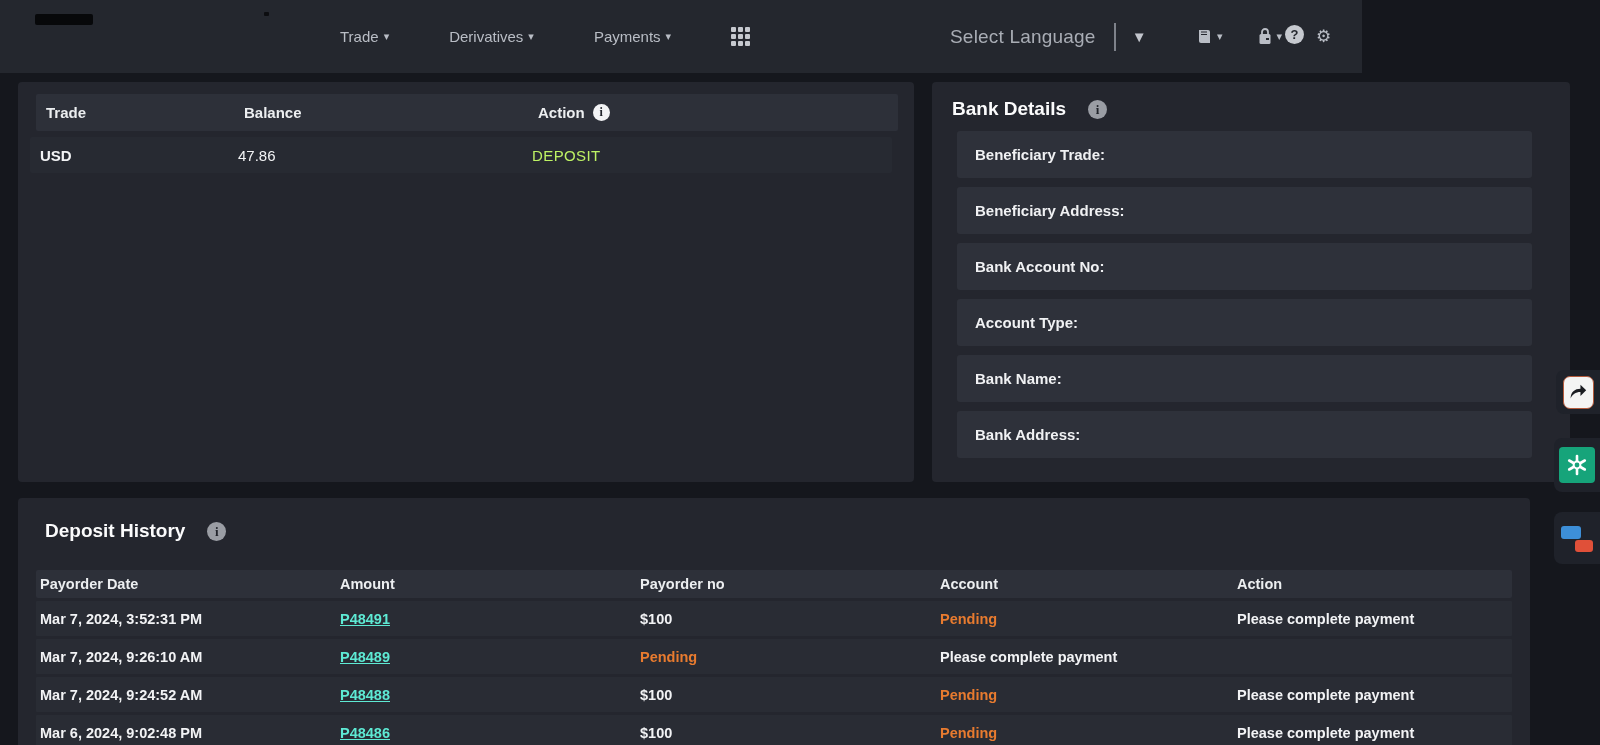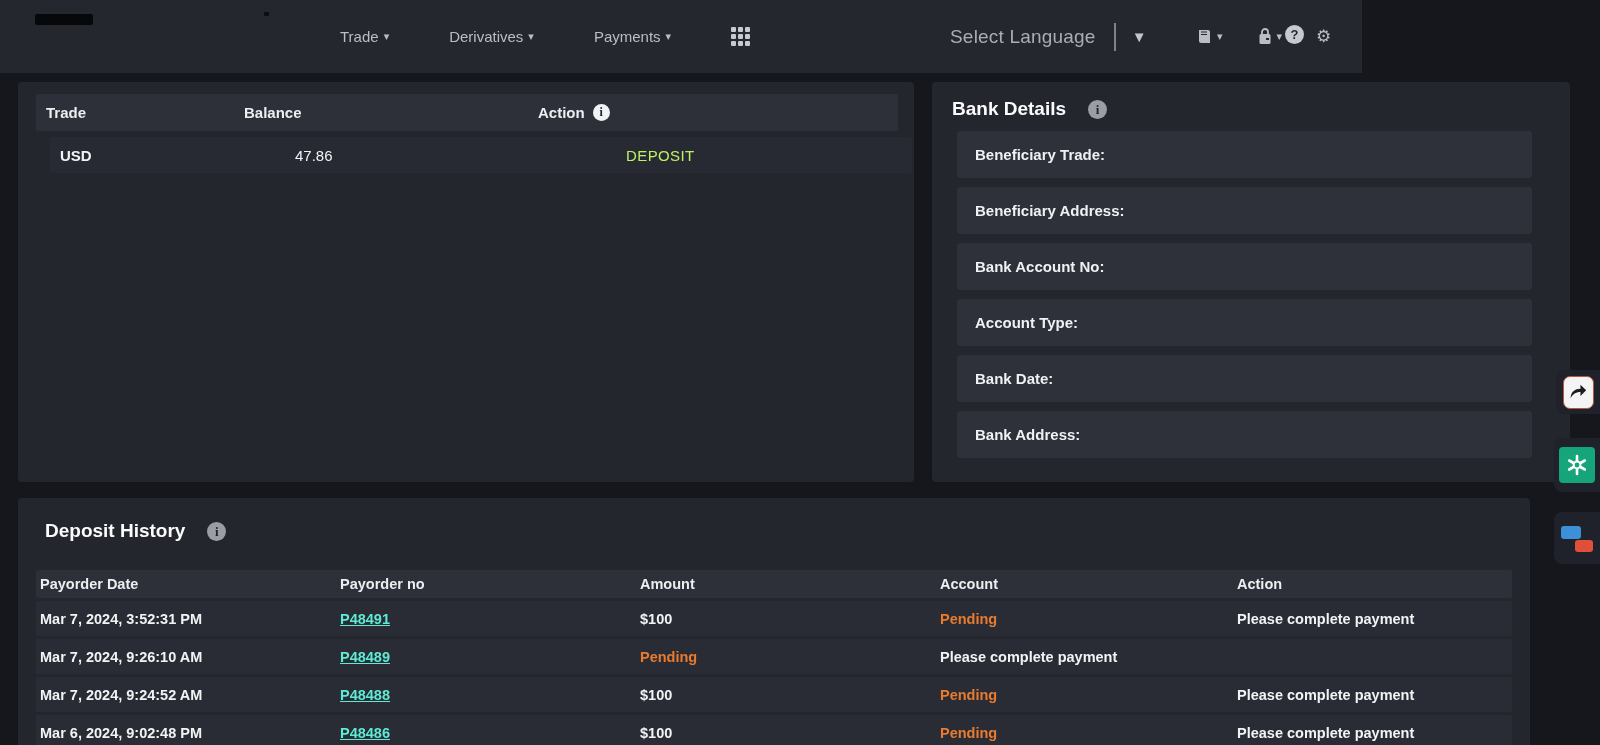--- a/index.html
+++ b/index.html
@@ -28,22 +28,22 @@
     background:#c6c9cf; color:#24272e; font-size:13px; font-weight:bold; text-align:center; line-height:19px; cursor:pointer; }
   
   .panel { position:absolute; background:#24262e; border-radius:4px; }
   .panel-fiat { left:18px; top:82px; width:896px; height:400px; }
   .panel-bank { left:932px; top:82px; width:638px; height:400px;padding-left:16px; }
   .panel-history { left:18px; top:498px; width:1512px; height:300px; }
   
   .fiat-head { position:absolute; left:18px; top:12px; width:862px; height:37px; background:#2d3039;
     display:grid; grid-template-columns:198px 294px 1fr; align-items:center; padding-left:10px; border-radius:2px; }
   .fiat-head .h { font-size:15px; font-weight:700; color:#eceef0; display:flex; align-items:center; gap:8px; }
-  .fiat-row { position:absolute; left:32px; top:55px; width:862px; height:36px; background:#272a32;
-    display:grid; grid-template-columns:198px 294px 1fr; align-items:center; padding-left:10px; border-radius:2px;gap:37px; }
+  .fiat-row { position:absolute; left:12px; top:55px; width:862px; height:36px; background:#272a32;
+    display:grid; grid-template-columns:198px 294px 1fr; align-items:center; padding-left:10px; border-radius:2px; }
   .fiat-row .c { font-size:15px; color:#f2f3f5; }
   .fiat-row .sym { font-weight:800; }
   .deposit-link { font-size:15px; color:#bef264; letter-spacing:.4px; cursor:pointer; }
   
   .info-icon { display:inline-block; width:17px; height:17px; border-radius:50%; background:#f2f3f5;
     color:#21242b; font-size:12px; font-weight:800; font-family:"Liberation Serif","DejaVu Serif",serif;
     text-align:center; line-height:17px; }
   .info-icon.grey { background:#9a9da4; width:19px; height:19px; line-height:19px; font-size:13px; }
   
   .panel-title { position:absolute; font-size:19px; font-weight:700; color:#fbfbfc; display:flex; align-items:center; gap:22px; }
@@ -168,38 +168,38 @@
   </div>
   <div class="bank-field" style="top:161px">
     <span class="lbl">Bank Account No:</span>
     <span></span>
   </div>
   <div class="bank-field" style="top:217px">
     <span class="lbl">Account Type:</span>
     <span></span>
   </div>
   <div class="bank-field" style="top:273px">
-    <span class="lbl">Bank Date:</span>
+    <span class="lbl">Bank Name:</span>
     <span></span>
   </div>
   <div class="bank-field" style="top:329px">
     <span class="lbl">Bank Address:</span>
     <span></span>
   </div>
 </div>
 
 <div class="panel panel-history">
   <div class="panel-title hist-title">
     <span>Deposit History</span>
     <span class="info-icon grey">i</span>
   </div>
   <div class="hist-head">
     <div class="h">Payorder Date</div>
+    <div class="h">Amount</div>
     <div class="h">Payorder no</div>
-    <div class="h">Amount</div>
     <div class="h">Account</div>
     <div class="h">Action</div>
   </div>
   <div class="hist-rows">
     <div class="hist-row">
       <div class="c">Mar 7, 2024, 3:52:31 PM</div>
       <div class="c"><span class="link">P48491</span></div>
       <div class="c">$100</div>
       <div class="c pending">Pending</div>
       <div class="c">Please complete payment</div>

